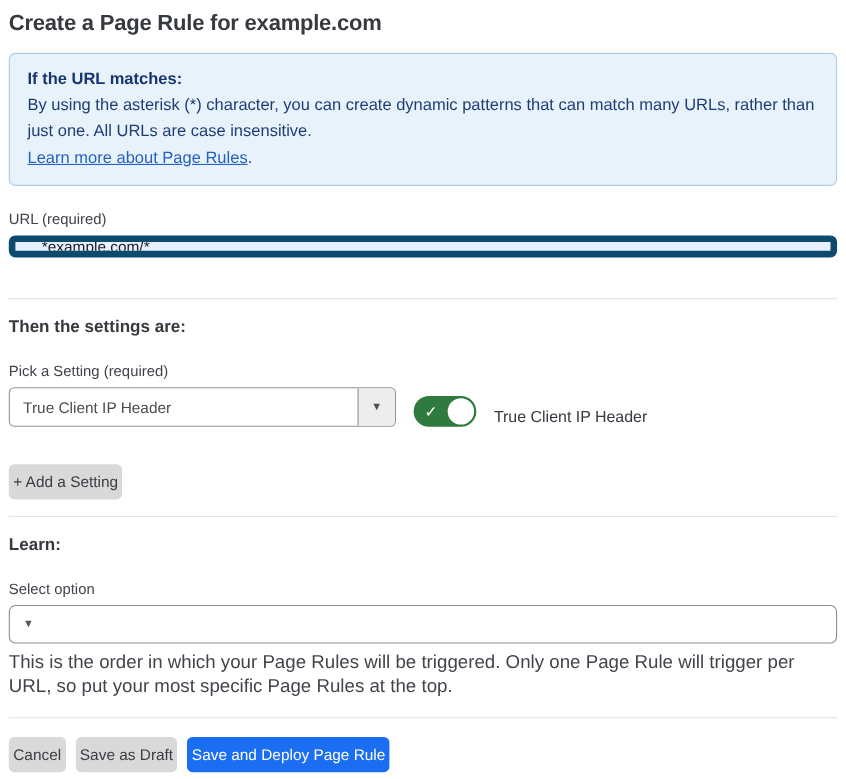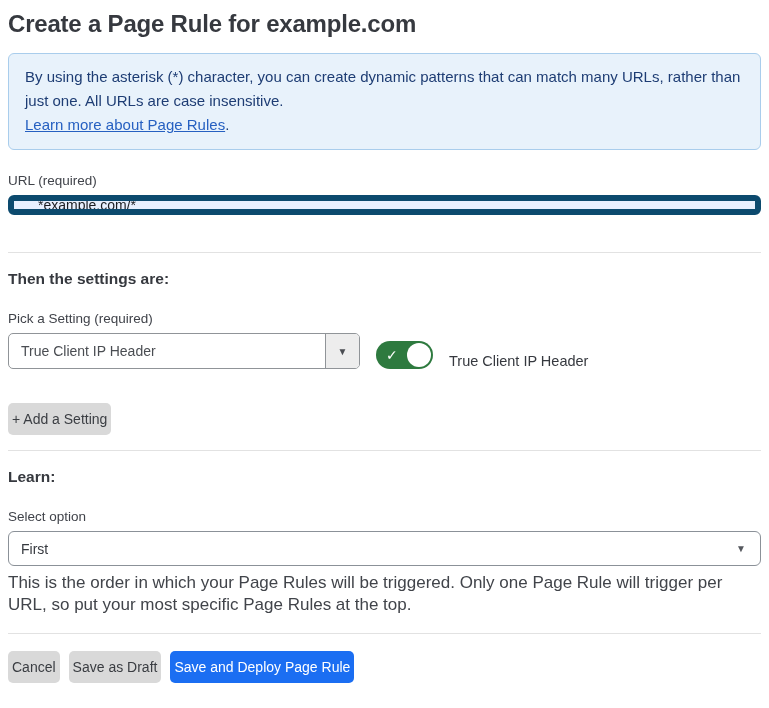--- a/index.html
+++ b/index.html
@@ -6,21 +6,21 @@
   html, body { background: #ffffff; }
   body {
     width: 769px;
     height: 708px;
     padding: 8px;
     font-family: "Liberation Sans", "DejaVu Sans", sans-serif;
     color: #36393f;
     overflow: hidden;
   }
   .page-title {
-    font-size: 24px;
+    font-size: 20px;
     font-weight: bold;
     color: #36393f;
     letter-spacing: -0.2px;
     margin-top: 2px;
   }
   
   .info-box {
     margin-top: 15px;
     background: #e8f2fb;
     border: 1px solid #a9cdec;
@@ -211,20 +211,21 @@
   }
 </style>
 </head>
 <body>
 
 
 
 <h1 class="page-title">Create a Page Rule for example.com</h1>
 
 <div class="info-box">
+  <div class="info-heading">If the URL matches:</div>
   <div class="info-body">By using the asterisk (*) character, you can create dynamic patterns that can match many URLs, rather than just one. All URLs are case insensitive.</div>
   <div class="info-link-line"><a class="info-link">Learn more about Page Rules</a><span>.</span></div>
 </div>
 
 <div class="field-label">URL (required)</div>
 <input class="url-input" type="text" value="*example.com/*" style="">
 
 <hr class="divider divider-1">
 
 <div class="section-heading">Then the settings are:</div>
@@ -243,21 +244,20 @@
 </div>
 
 <button class="btn btn-gray add-setting-btn">+ Add a Setting</button>
 
 <hr class="divider divider-2">
 
 <div class="section-heading">Learn:</div>
 
 <div class="field-label">Select option</div>
 <div class="order-select">
-  <span class="select-value">First</span>
   <span class="caret">▼</span>
 </div>
 <div class="help-text">This is the order in which your Page Rules will be triggered. Only one Page Rule will trigger per URL, so put your most specific Page Rules at the top.</div>
 
 <hr class="divider divider-3">
 
 <div class="footer-buttons">
   <button class="btn btn-gray">Cancel</button>
   <button class="btn btn-gray">Save as Draft</button>
   <button class="btn btn-blue">Save and Deploy Page Rule</button>

